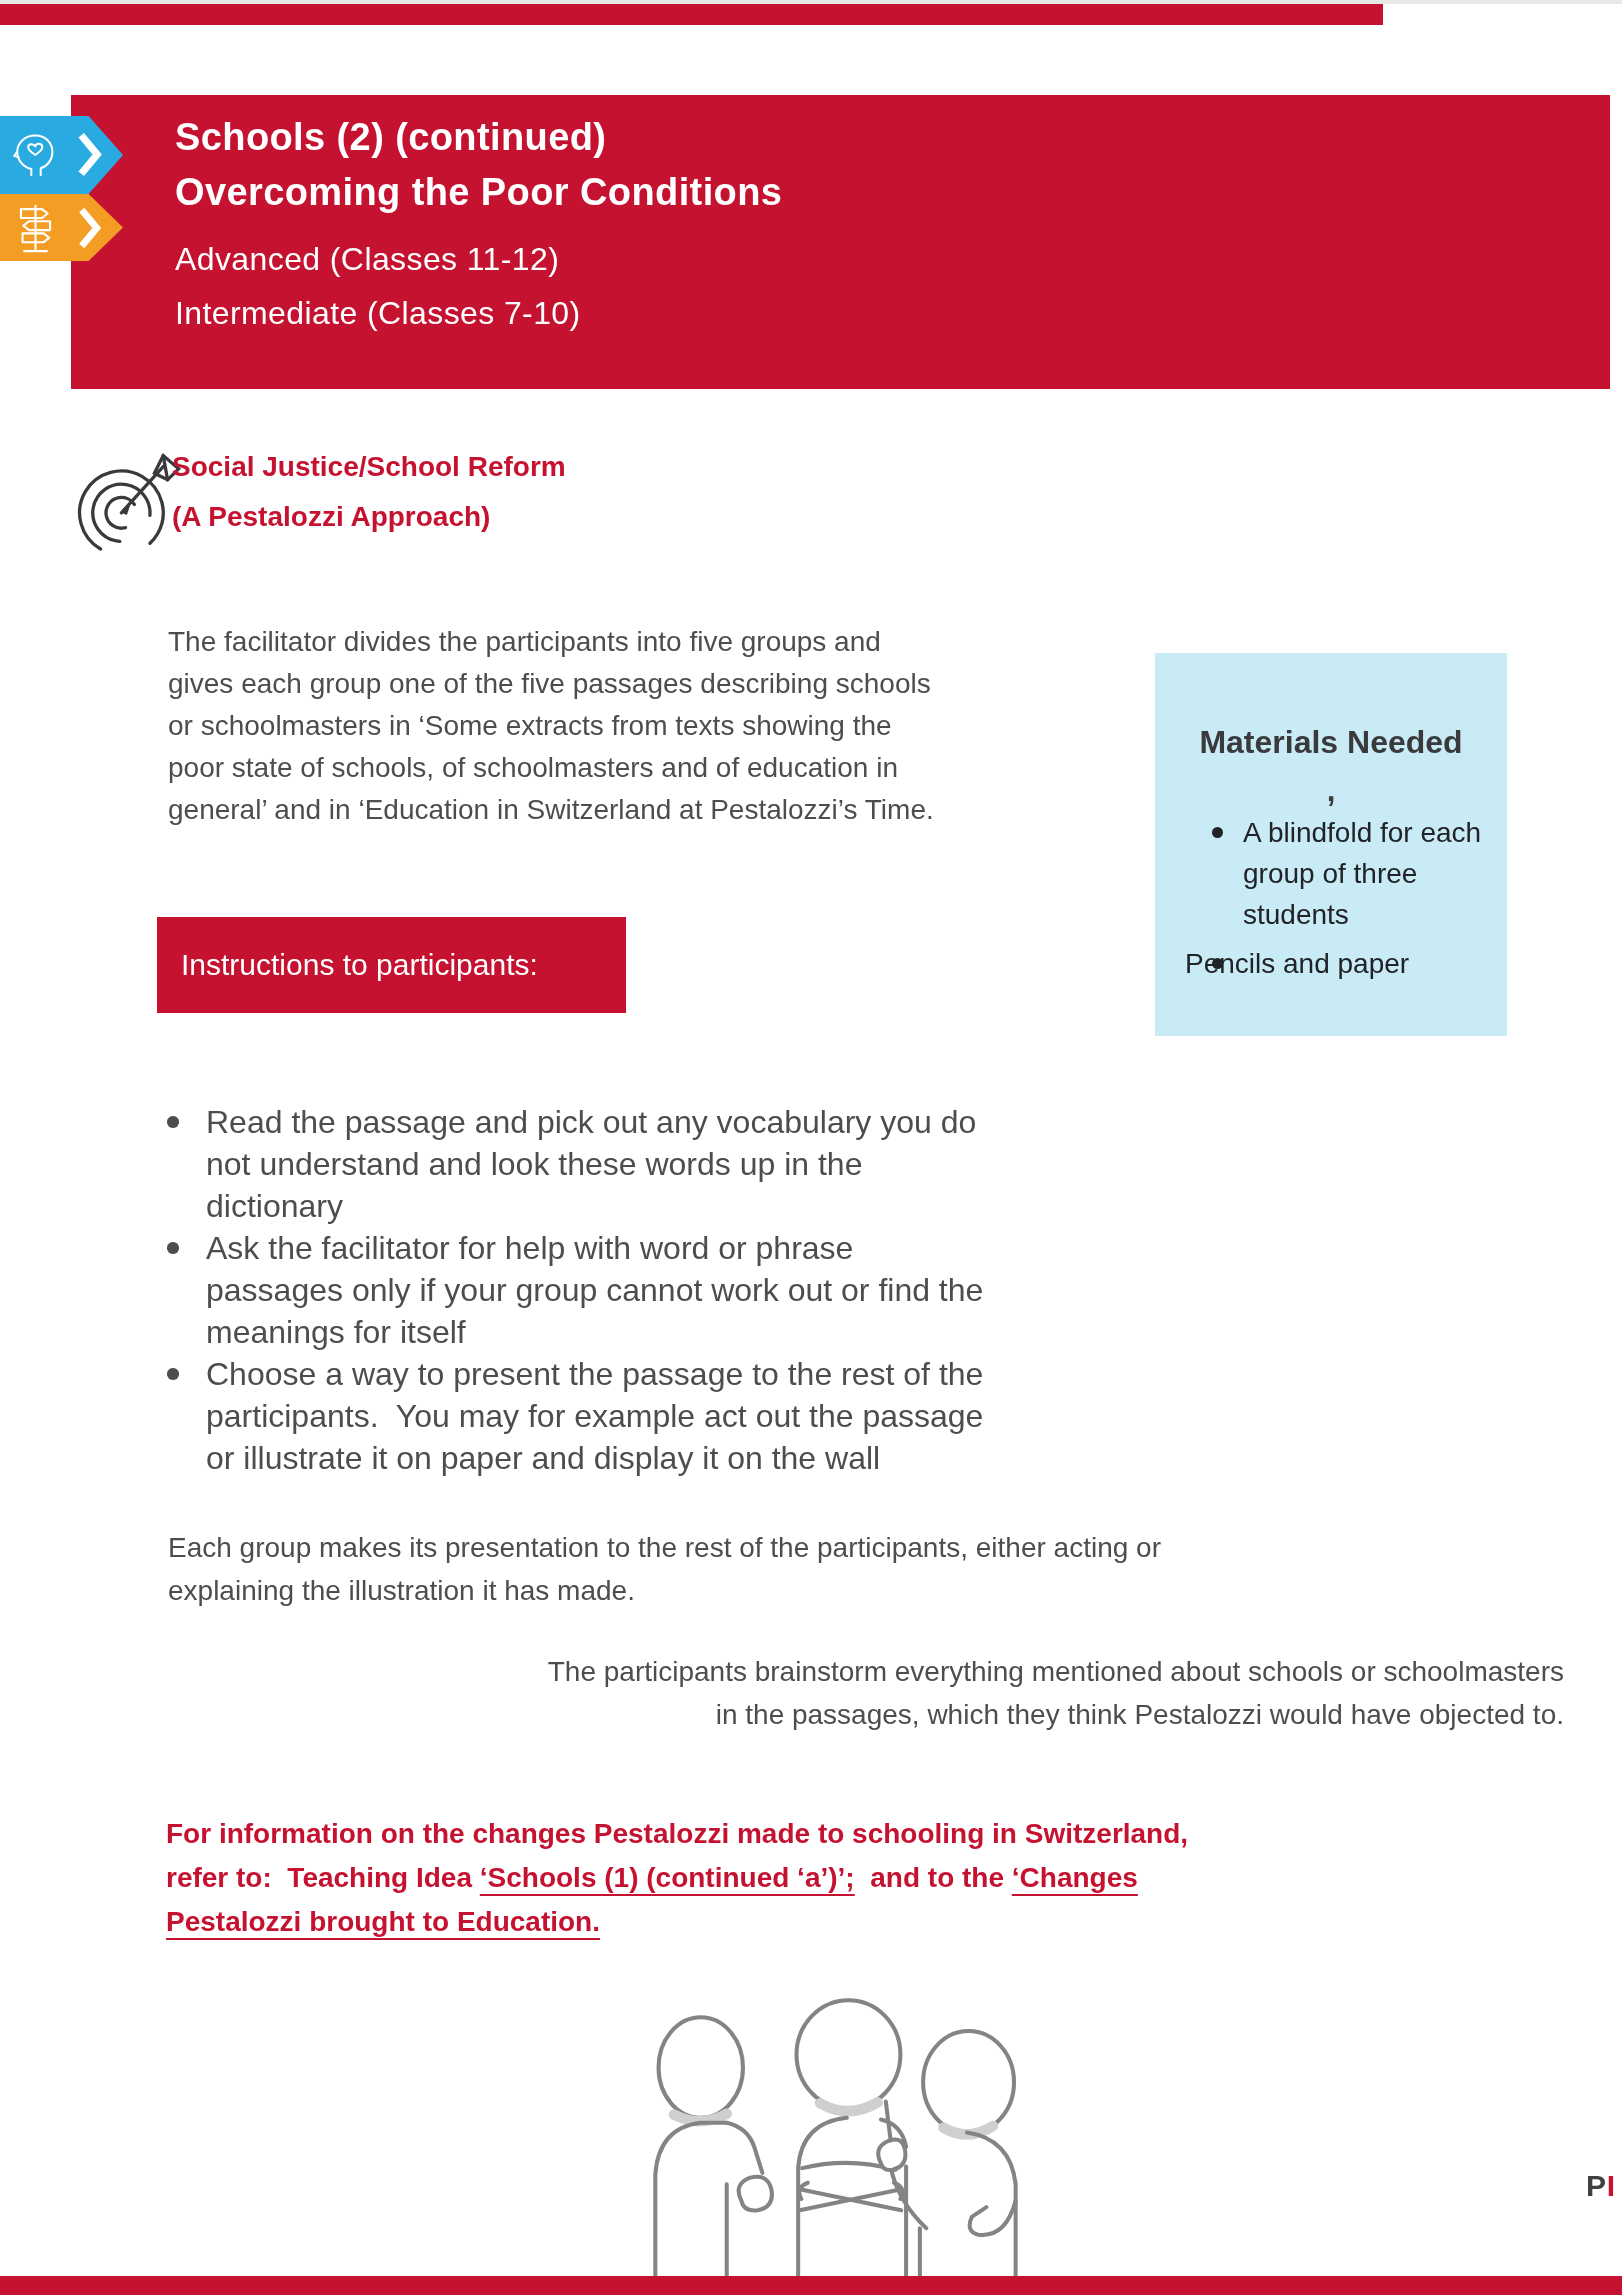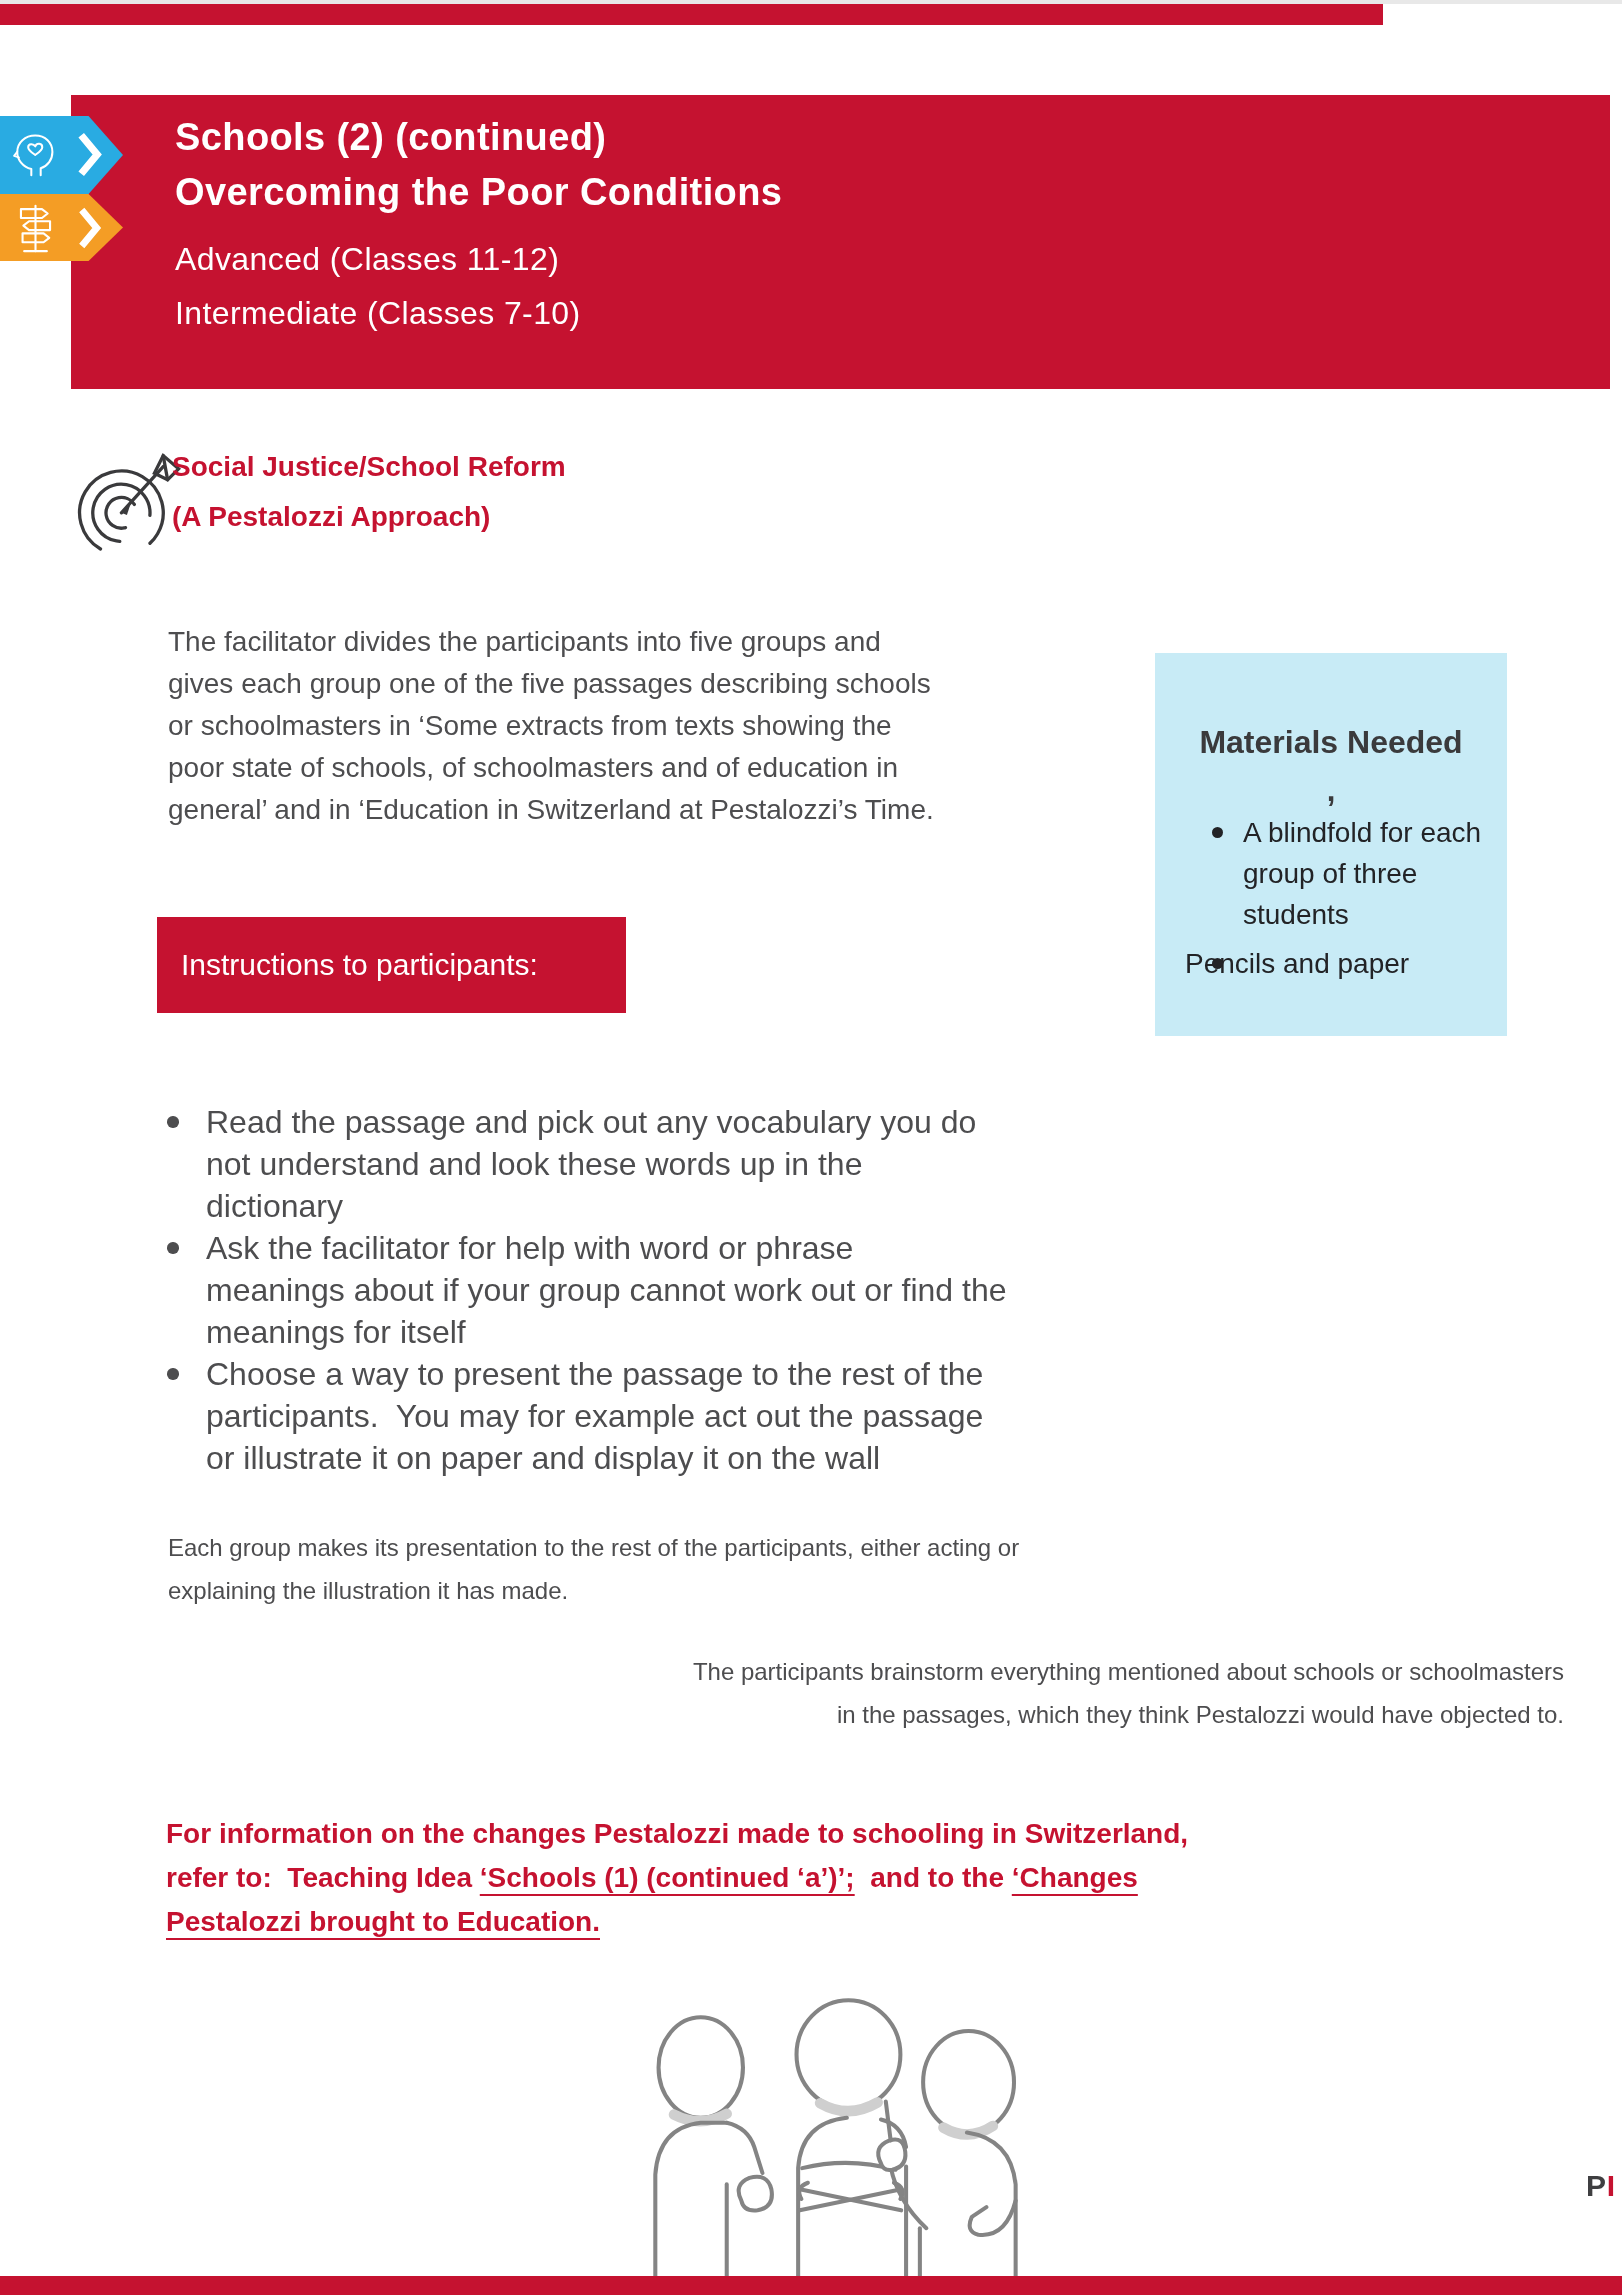--- a/index.html
+++ b/index.html
@@ -39,21 +39,21 @@
   .materials .mitem{position:relative;padding-left:88px;padding-right:16px;font-size:28px;line-height:41px;color:#222326;}
   .materials .mitem::before{content:"";position:absolute;left:57px;top:14.6px;width:11.4px;height:11.4px;border-radius:50%;background:#222326;}
   
   .instr-box{position:absolute;left:157px;top:913px;width:469px;height:96px;background:var(--c-crimson);}
   .instr-box .lbl{position:absolute;left:24px;top:0;height:96px;line-height:96px;color:#fff;font-size:30px;font-weight:400;}
   
   .bullets{position:absolute;left:164px;top:1097px;width:1039px;}
   .bullet{position:relative;padding-left:42px;font-size:32px;line-height:42px;color:var(--c-body_text);}
   .bullet::before{content:"";position:absolute;left:3.2px;top:15.4px;width:11.4px;height:11.4px;border-radius:50%;background:var(--c-body_text);}
   
-  .para{position:absolute;left:168px;width:1396px;font-size:24px;line-height:43px;color:var(--c-body_text);}
+  .para{position:absolute;left:168px;width:1396px;font-size:28px;line-height:43px;color:var(--c-body_text);}
   .para-a{top:1522px;} .para-b{top:1646px;text-align:right;}
   
   .refnote{position:absolute;left:166px;top:1808px;width:1331px;font-size:28px;line-height:44px;font-weight:700;color:var(--c-crimson);}
   .refnote .u{text-decoration:underline;text-decoration-thickness:2.4px;text-underline-offset:6.5px;}
   
   .illustration{position:absolute;left:605px;top:1992px;width:422px;height:281px;}
   .logo{position:absolute;left:1586px;top:2165px;font-size:30px;font-weight:800;letter-spacing:0.8px;}
   .logo .lp{color:var(--c-logo_dark);} .logo .li{color:var(--c-crimson);}
   .bottom-bar{position:absolute;left:0;top:2272px;width:1623px;height:23.5px;background:var(--c-crimson);}
 </style>
@@ -136,21 +136,21 @@
   </div>
 
   <div class="bullets">
     <div class="bullet">
       <div class="line">Read the passage and pick out any vocabulary you do</div>
       <div class="line">not understand and look these words up in the</div>
       <div class="line">dictionary</div>
     </div>
     <div class="bullet">
       <div class="line">Ask the facilitator for help with word or phrase</div>
-      <div class="line">meanings about if your group cannot work out or find the</div>
+      <div class="line">passages only if your group cannot work out or find the</div>
       <div class="line">meanings for itself</div>
     </div>
     <div class="bullet">
       <div class="line">Choose a way to present the passage to the rest of the</div>
       <div class="line">participants.  You may for example act out the passage</div>
       <div class="line">or illustrate it on paper and display it on the wall</div>
     </div>
   </div>
 
   <div class="para para-a">

